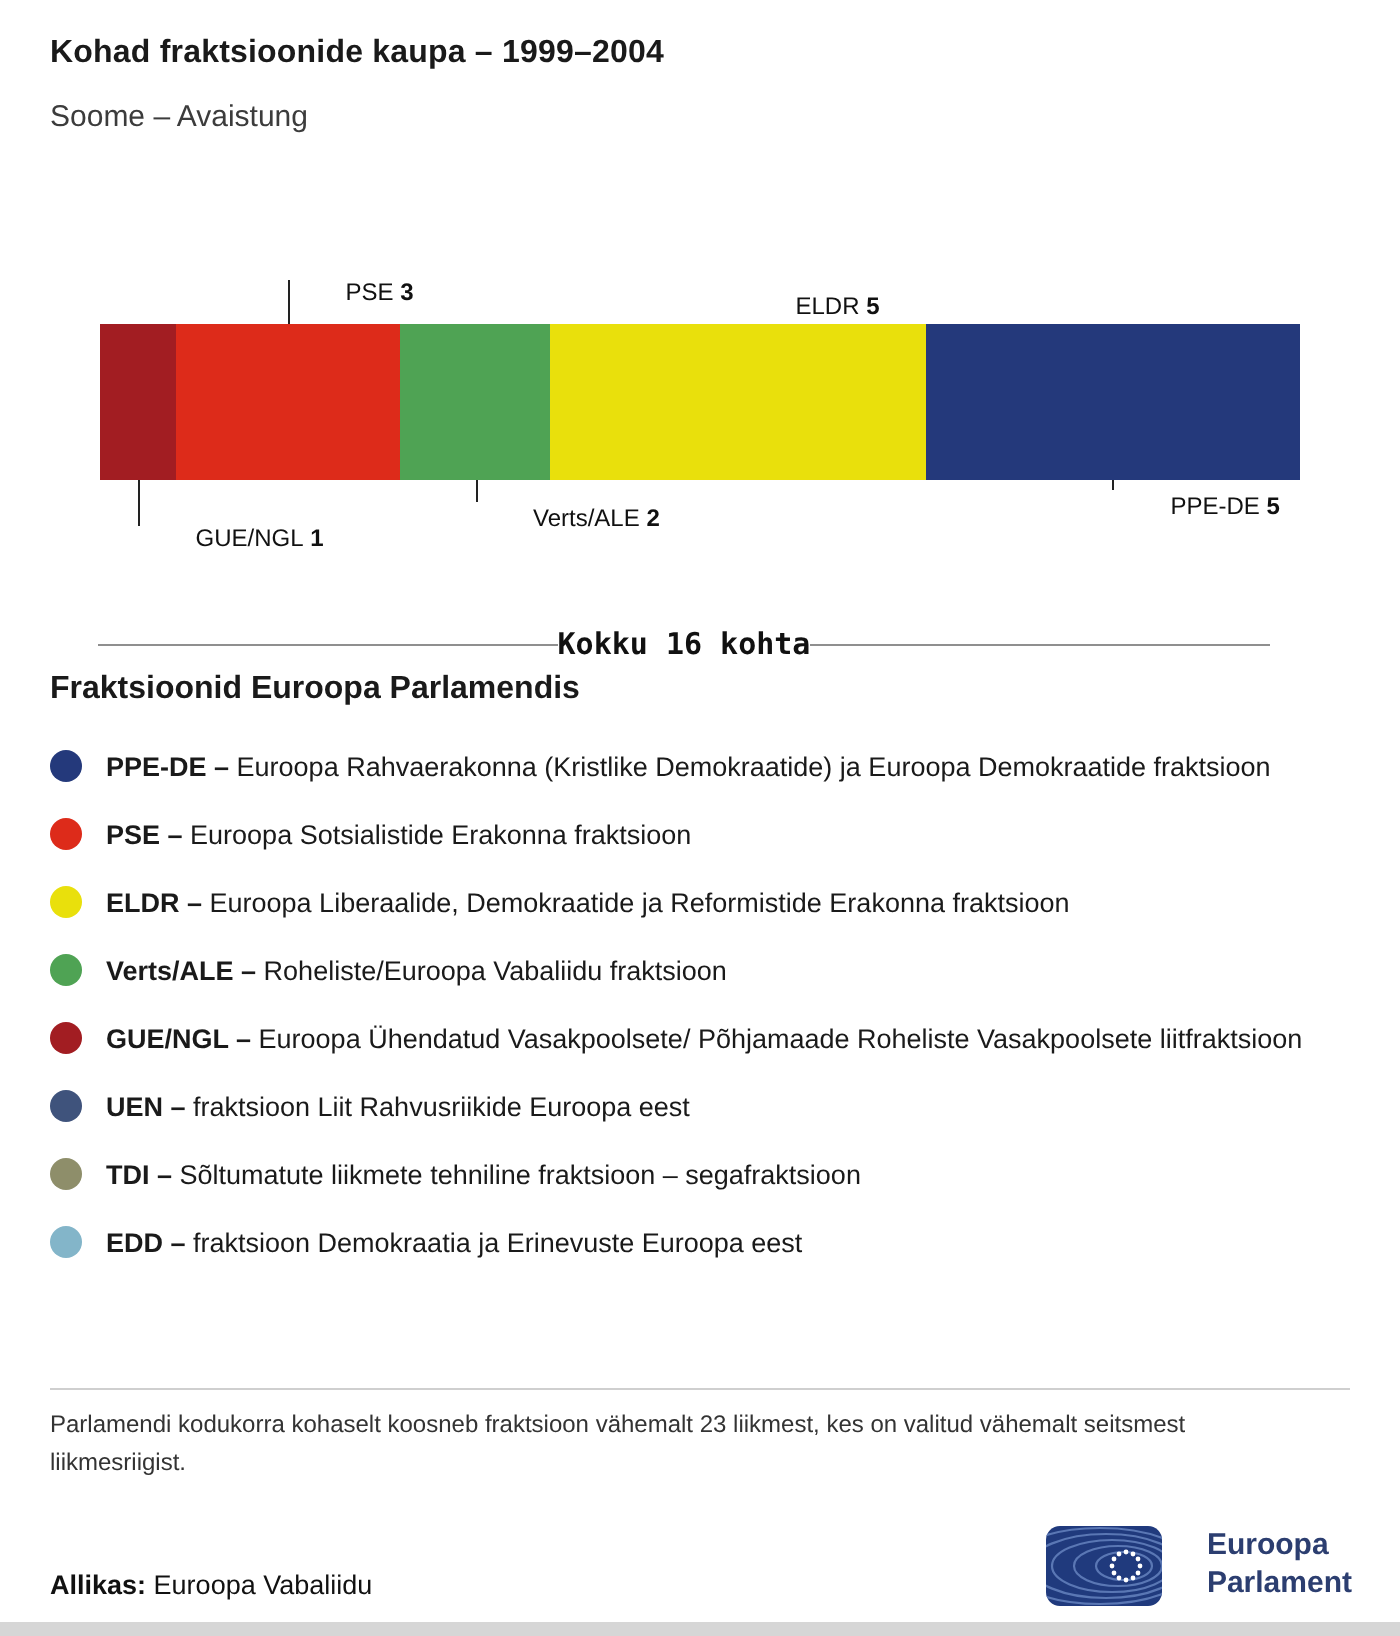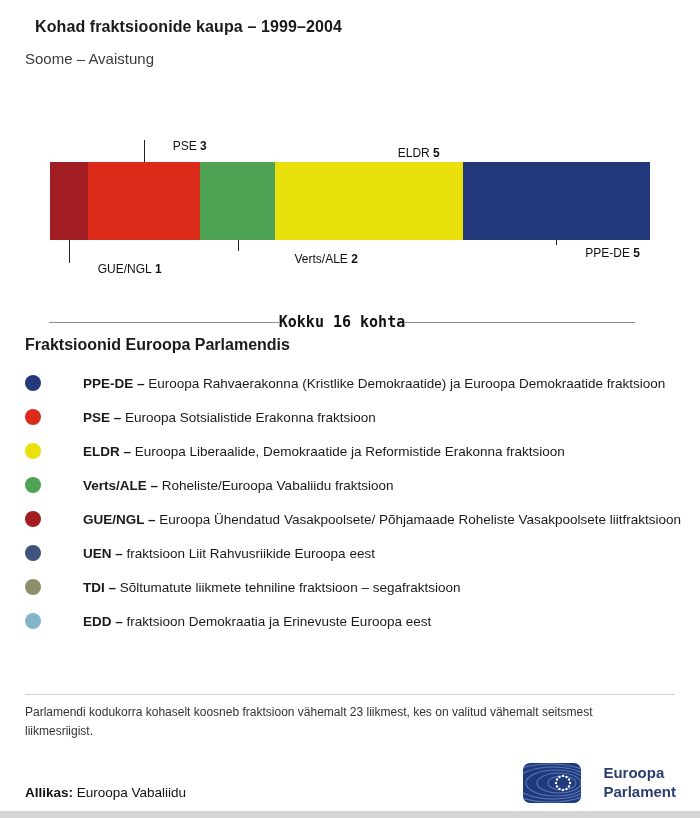--- a/index.html
+++ b/index.html
@@ -1,39 +1,39 @@
 <!DOCTYPE html>
 <html><head>
 <meta charset="utf-8">
 <style>
   html,body { margin:0; padding:0; background:#ffffff; }
   #page {
     position:relative; width:700px; height:818px; background:#ffffff;
     font-family:"Liberation Sans", sans-serif; color:#1a1a1a; overflow:hidden;
   }
-  .title { position:absolute; left:35px; top:18px; font-size:16px; font-weight:bold; letter-spacing:.1px; }
+  .title { position:absolute; left:25px; top:18px; font-size:16px; font-weight:bold; letter-spacing:.1px; }
   .subtitle { position:absolute; left:25px; top:50px; font-size:15px; color:#3c3c3c; }
 
   
   #chart-layer { position:absolute; left:0; top:0; width:700px; height:310px; }
   #seat-bar { position:absolute; left:50px; top:162px; width:600px; height:78px; display:flex; }
   .bar-seg { height:100%; }
   .callout-line { position:absolute; width:1px; background:#222; }
   .callout { position:absolute; font-size:12px; color:#111; white-space:nowrap;padding-left:25px; }
   .callout b { font-weight:bold; }
 
   
   #total-row { position:absolute; left:49px; right:65px; top:313px; display:flex; align-items:center; gap:0; }
   .total-line { flex:1; height:1px; background:#8f8f8f; }
   #total-label { font-family:"DejaVu Sans Mono", monospace; font-weight:bold; font-size:15px; color:#111; }
 
   
   #legend-heading { position:absolute; left:25px; top:336px; font-size:16px; font-weight:bold; }
   #legend-list { position:absolute; left:25px; top:366px; width:655px; }
-  .legend-row { display:flex; align-items:center; height:34px;gap:30px; }
+  .legend-row { display:flex; align-items:center; height:34px; }
   .legend-dot { width:16px; height:16px; border-radius:50%; margin-right:12px; flex:none; }
   .legend-text { font-size:13.5px; color:#1a1a1a; white-space:nowrap; }
   .legend-text b { font-weight:bold; }
 
   
   #footnote-divider { position:absolute; left:25px; right:25px; top:694px; height:1px; background:#cfcfcf; }
   #footnote { position:absolute; left:25px; top:703px; width:630px; font-size:12px; line-height:1.55; color:#333; }
 
   
   #source { position:absolute; left:25px; top:785px; font-size:13.5px; color:#111; }
@@ -57,21 +57,21 @@
         <div class="bar-seg" style="width: 12.5%; background: rgb(79, 163, 84);"></div>
         <div class="bar-seg" style="width: 31.25%; background: rgb(233, 224, 12);"></div>
         <div class="bar-seg" style="width: 31.25%; background: rgb(36, 57, 123);"></div>
       </div>
 
   <div class="callout-line" style="left: 68.75px; top: 240px; height: 23px;"></div>
       <div class="callout" style="left: 72.75px; top: 262px;"><span>GUE/NGL</span><b>&nbsp;1</b></div>
       <div class="callout-line" style="left: 143.75px; top: 140px; height: 22px;"></div>
       <div class="callout" style="left: 147.75px; top: 139px;"><span>PSE</span><b>&nbsp;3</b></div>
       <div class="callout-line" style="left: 237.5px; top: 240px; height: 11px;"></div>
-      <div class="callout" style="left: 241.5px; top: 252px; margin-left: 28px;"><span>Verts/ALE</span><b>&nbsp;2</b></div>
+      <div class="callout" style="left: 241.5px; top: 252px;"><span>Verts/ALE</span><b>&nbsp;2</b></div>
       <div class="callout" style="left: 372.75px; top: 146px;"><span>ELDR</span><b>&nbsp;5</b></div>
       <div class="callout-line" style="left: 556.25px; top: 240px; height: 5px;"></div>
       <div class="callout" style="left: 560.25px; top: 246px;"><span>PPE-DE</span><b>&nbsp;5</b></div>
     </div>
 
   <div id="total-row">
     <div class="total-line"></div>
     <div id="total-label">Kokku 16 kohta</div>
     <div class="total-line"></div>
   </div>

